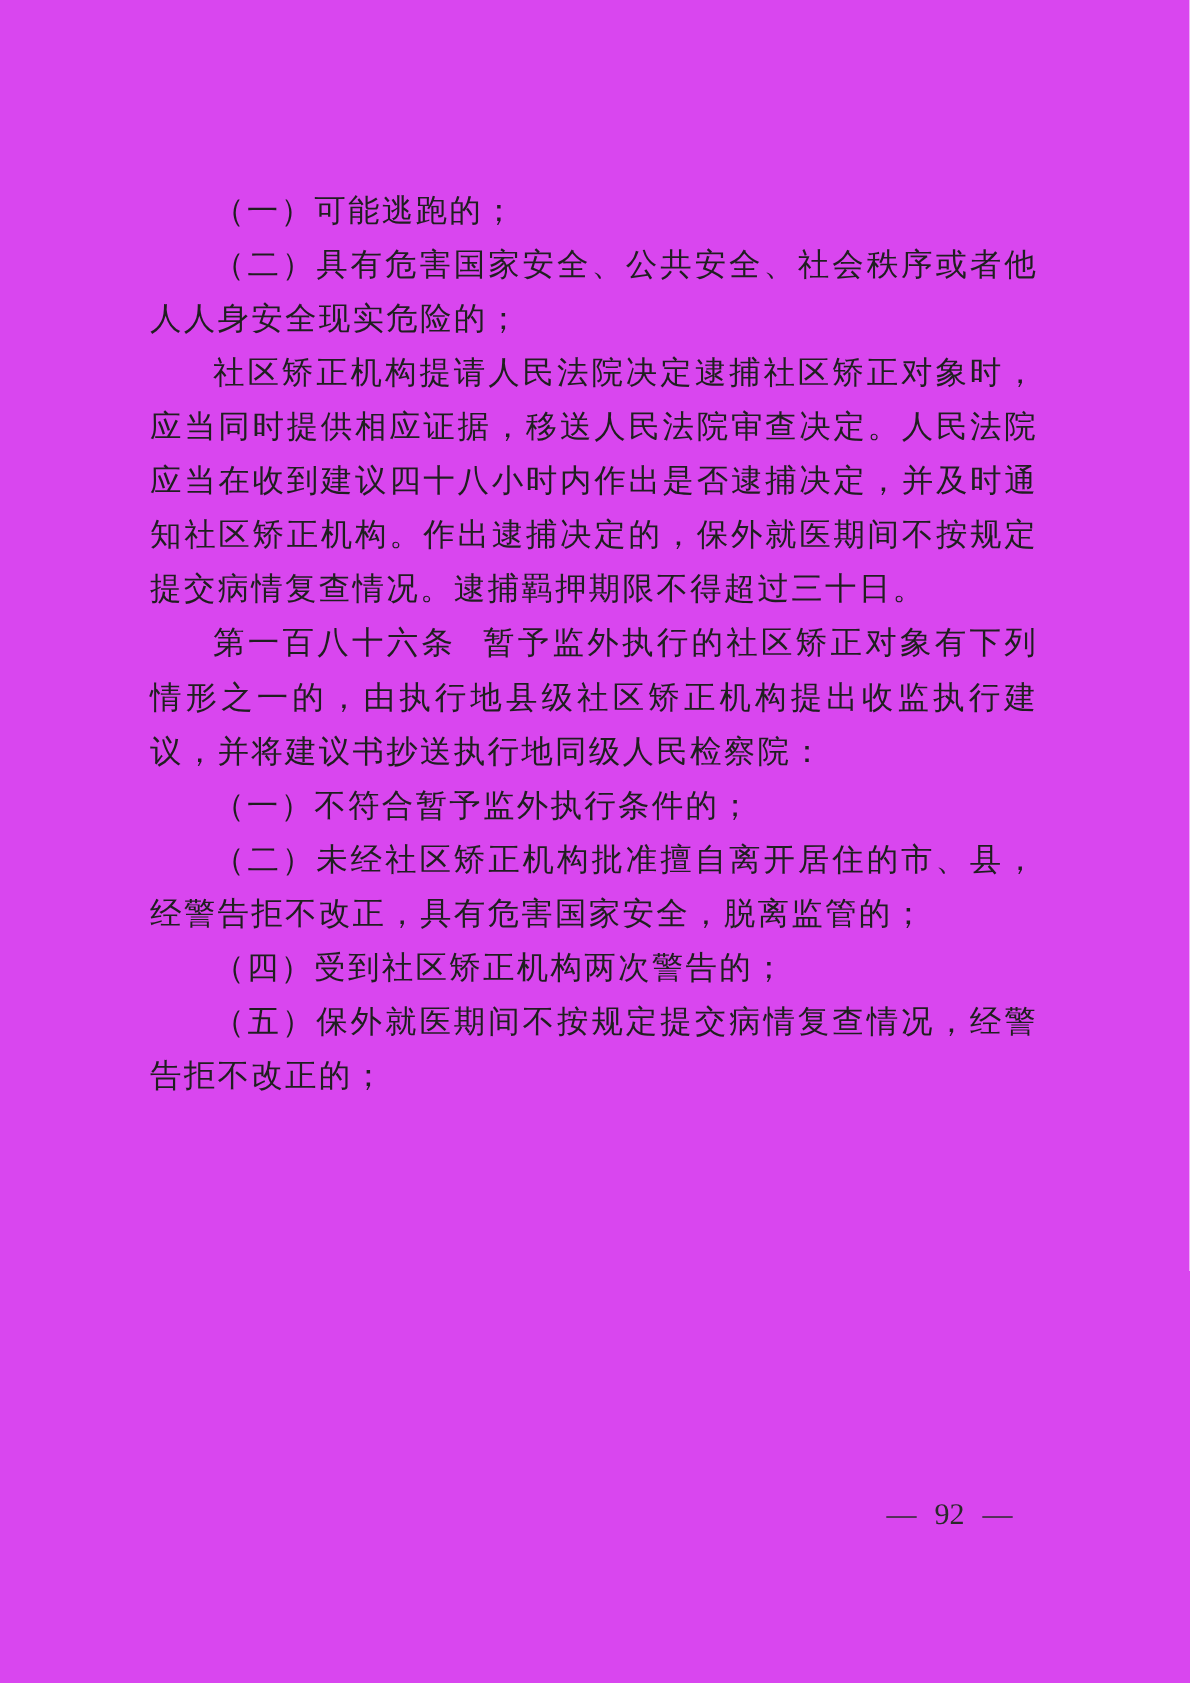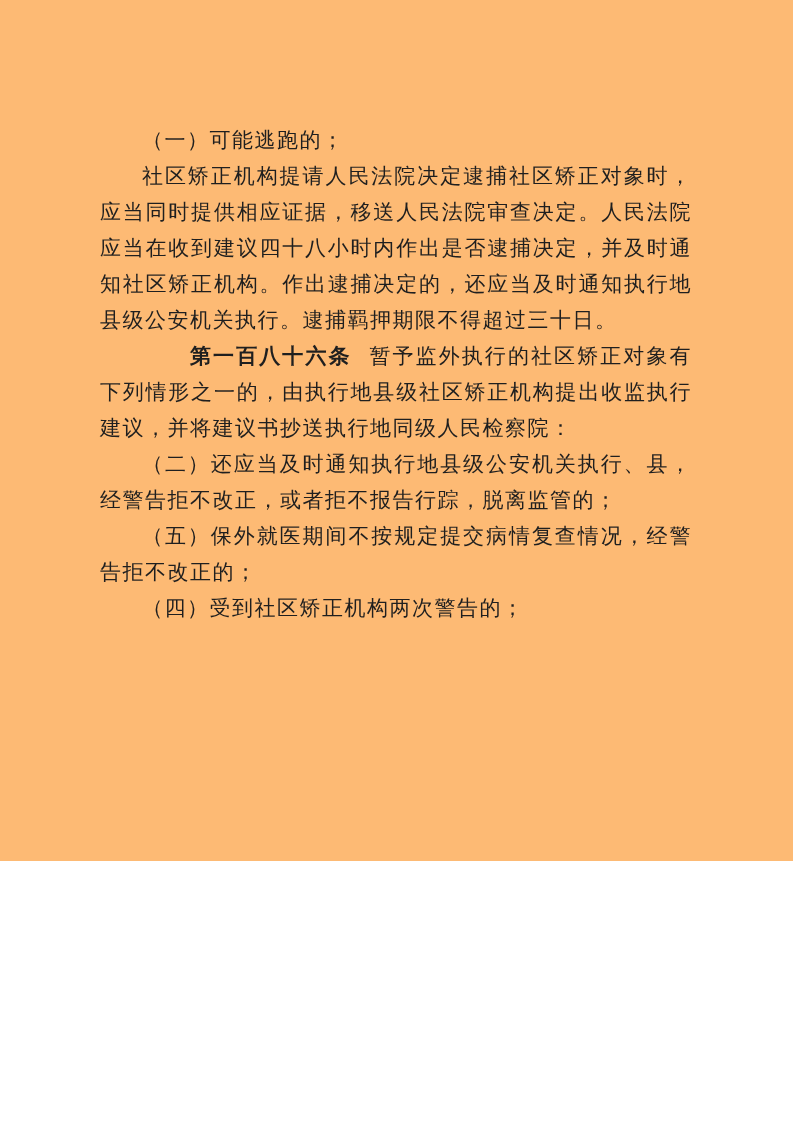--- a/index.html
+++ b/index.html
@@ -3,22 +3,22 @@
 <meta charset="utf-8">
 <style>
   html, body {
     margin: 0;
     padding: 0;
     background: #ffffff;
   }
   .page {
     position: relative;
     width: 793px;
-    height: 861px;
-    background: #fdba74;
+    height: 1122px;
+    background: #d946ef;
     overflow: hidden;
     font-family: "Liberation Serif", "DejaVu Serif", serif;
     color: #1f1f1f;
   }
   .content {
     position: absolute;
     left: 100px;
     top: 122px;
     width: 592px;
   }
@@ -27,48 +27,49 @@
     font-size: 21px;
     line-height: 36px;
     letter-spacing: 1.5px;
     text-align: justify;
     text-justify: inter-ideograph;
     text-indent: 2em;
     word-break: break-all;
   }
   .article-label {
     font-family: "Liberation Sans", "DejaVu Sans", sans-serif;
-    font-weight: 700;
+    font-weight: 400;
     margin-right: 0.85em;
-    margin-left: 48px;
   }
   .page-footer {
     position: absolute;
     top: 996px;
     right: 118px;
     font-size: 20px;
     line-height: 28px;
     color: #2a2a2a;
     letter-spacing: 0;
     display: flex;
     align-items: center;
     gap: 12px;
   }
 </style>
 </head>
 <body>
 
 <div class="page">
   <div class="content">
     <p class="para">（一）可能逃跑的；</p>
-    <p class="para">社区矫正机构提请人民法院决定逮捕社区矫正对象时，应当同时提供相应证据，移送人民法院审查决定。人民法院应当在收到建议四十八小时内作出是否逮捕决定，并及时通知社区矫正机构。作出逮捕决定的，还应当及时通知执行地县级公安机关执行。逮捕羁押期限不得超过三十日。</p>
+    <p class="para">（二）具有危害国家安全、公共安全、社会秩序或者他人人身安全现实危险的；</p>
+    <p class="para">社区矫正机构提请人民法院决定逮捕社区矫正对象时，应当同时提供相应证据，移送人民法院审查决定。人民法院应当在收到建议四十八小时内作出是否逮捕决定，并及时通知社区矫正机构。作出逮捕决定的，保外就医期间不按规定提交病情复查情况。逮捕羁押期限不得超过三十日。</p>
     <p class="para"><span class="article-label">第一百八十六条</span><span>暂予监外执行的社区矫正对象有下列情形之一的，由执行地县级社区矫正机构提出收监执行建议，并将建议书抄送执行地同级人民检察院：</span></p>
-    <p class="para">（二）还应当及时通知执行地县级公安机关执行、县，经警告拒不改正，或者拒不报告行踪，脱离监管的；</p>
+    <p class="para">（一）不符合暂予监外执行条件的；</p>
+    <p class="para">（二）未经社区矫正机构批准擅自离开居住的市、县，经警告拒不改正，具有危害国家安全，脱离监管的；</p>
+    <p class="para">（四）受到社区矫正机构两次警告的；</p>
     <p class="para">（五）保外就医期间不按规定提交病情复查情况，经警告拒不改正的；</p>
-    <p class="para">（四）受到社区矫正机构两次警告的；</p>
   </div>
 
   <div class="page-footer">
     <span>—</span>
     <span>92</span>
     <span>—</span>
   </div>
 </div>
 
 </body></html>

